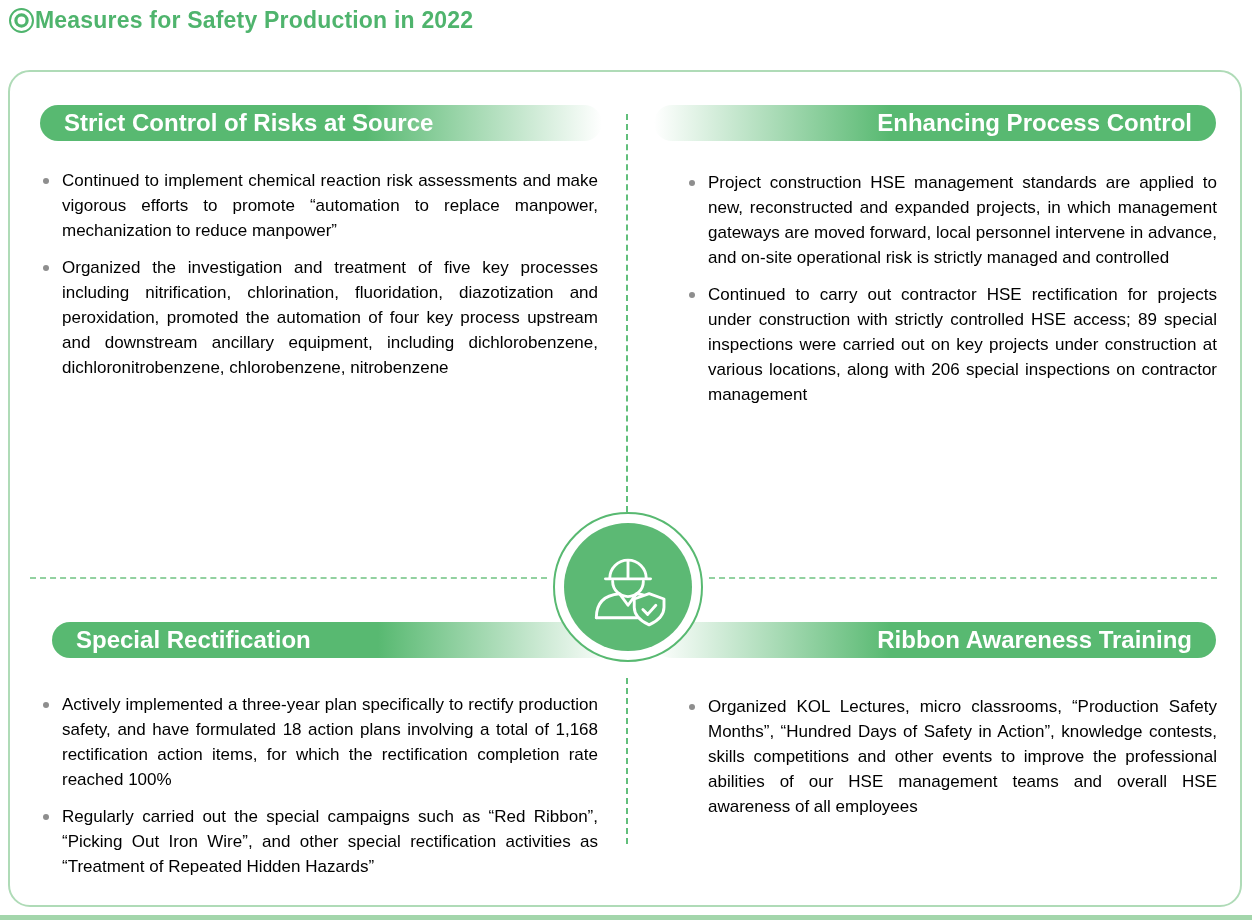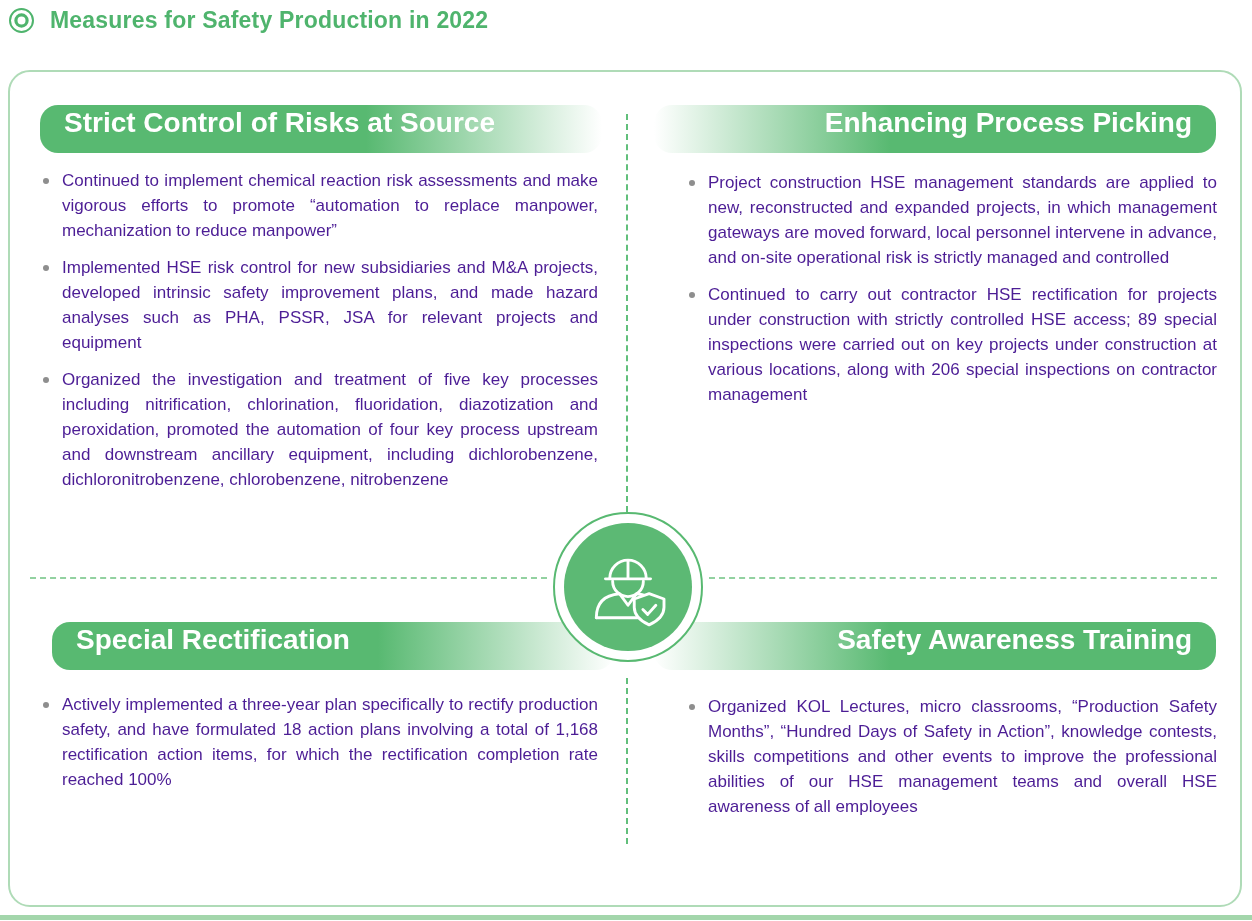--- a/index.html
+++ b/index.html
@@ -1,48 +1,48 @@
 <!DOCTYPE html>
 <html><head>
 <meta charset="utf-8">
 <style>
   html,body{margin:0;padding:0;background:#fff;}
   body{
     width:1252px;height:921px;position:relative;overflow:hidden;
     font-family:"Liberation Sans","DejaVu Sans",sans-serif;
   }
   .page-title-row{
-    position:absolute;left:8px;top:7px;display:flex;align-items:center;gap:15px;
+    position:absolute;left:8px;top:7px;display:flex;align-items:center;
   }
   .page-title{
     color:#4fb46d;font-size:23px;font-weight:bold;letter-spacing:.2px;
   }
   .panel{
     position:absolute;left:8px;top:70px;width:1234px;height:837px;
     border:2px solid #afdbb7;border-radius:22px;background:#fff;box-sizing:border-box;
   }
   .hbar{
-    position:absolute;height:48px;line-height:36px;font-size:28px;font-weight:bold;color:#fff;
+    position:absolute;height:36px;line-height:36px;font-size:24px;font-weight:bold;color:#fff;
     box-sizing:border-box;white-space:nowrap;
   }
   .hbar.left{
     border-radius:18px;padding-left:24px;text-align:left;
     background:linear-gradient(90deg,#58b971 0%,#58b971 58%,rgba(88,185,113,0) 100%);
   }
   .hbar.right{
     border-radius:18px;padding-right:24px;text-align:right;
     background:linear-gradient(270deg,#58b971 0%,#58b971 58%,rgba(88,185,113,0) 100%);
   }
   .bar-tl{left:40px;top:105px;width:562px;}
   .bar-tr{left:654px;top:105px;width:562px;}
   .bar-bl{left:52px;top:622px;width:562px;}
   .bar-br{left:654px;top:622px;width:562px;}
   ul.bullets{
     position:absolute;margin:0;padding:0;list-style:none;
-    color:#4c1d95;font-size:17px;line-height:25px;text-align:justify;
+    color:#000000;font-size:17px;line-height:25px;text-align:justify;
   }
   ul.bullets li{position:relative;padding-left:22px;margin-bottom:12px;}
   ul.bullets li .dot{
     position:absolute;left:3px;top:10px;width:6px;height:6px;border-radius:50%;
     background:#8e8e8e;
   }
   .list-tl{left:40px;top:168px;width:558px;}
   .list-tr{left:686px;top:170px;width:531px;}
   .list-tr li{padding-left:26px;}
   .list-bl{left:40px;top:692px;width:558px;}
@@ -75,37 +75,37 @@
       <circle cx="13.5" cy="13.5" r="11.5" fill="none" stroke="#4fb46d" stroke-width="2"></circle>
       <circle cx="13.5" cy="13.5" r="5.6" fill="none" stroke="#4fb46d" stroke-width="3.2"></circle>
     </svg>
   </span>
   <span class="page-title">Measures for Safety Production in 2022</span>
 </div>
 
 <div class="panel"></div>
 
 <div class="hbar left bar-tl">Strict Control of Risks at Source</div>
-<div class="hbar right bar-tr">Enhancing Process Picking</div>
+<div class="hbar right bar-tr">Enhancing Process Control</div>
 <div class="hbar left bar-bl">Special Rectification</div>
-<div class="hbar right bar-br">Safety Awareness Training</div>
+<div class="hbar right bar-br">Ribbon Awareness Training</div>
 
 <ul class="bullets list-tl">
   <li><span class="dot"></span><span>Continued to implement chemical reaction risk assessments and make vigorous efforts to promote “automation to replace manpower, mechanization to reduce manpower”</span></li>
-  <li><span class="dot"></span><span>Implemented HSE risk control for new subsidiaries and M&amp;A projects, developed intrinsic safety improvement plans, and made hazard analyses such as PHA, PSSR, JSA for relevant projects and equipment</span></li>
   <li><span class="dot"></span><span>Organized the investigation and treatment of five key processes including nitrification, chlorination, fluoridation, diazotization and peroxidation, promoted the automation of four key process upstream and downstream ancillary equipment, including dichlorobenzene, dichloronitrobenzene, chlorobenzene, nitrobenzene</span></li>
 </ul>
 
 <ul class="bullets list-tr">
   <li><span class="dot"></span><span>Project construction HSE management standards are applied to new, reconstructed and expanded projects, in which management gateways are moved forward, local personnel intervene in advance, and on-site operational risk is strictly managed and controlled</span></li>
   <li><span class="dot"></span><span>Continued to carry out contractor HSE rectification for projects under construction with strictly controlled HSE access; 89 special inspections were carried out on key projects under construction at various locations, along with 206 special inspections on contractor management</span></li>
 </ul>
 
 <ul class="bullets list-bl">
   <li><span class="dot"></span><span>Actively implemented a three-year plan specifically to rectify production safety, and have formulated 18 action plans involving a total of 1,168 rectification action items, for which the rectification completion rate reached 100%</span></li>
+  <li><span class="dot"></span><span>Regularly carried out the special campaigns such as “Red Ribbon”, “Picking Out Iron Wire”, and other special rectification activities as “Treatment of Repeated Hidden Hazards”</span></li>
 </ul>
 
 <ul class="bullets list-br">
   <li><span class="dot"></span><span>Organized KOL Lectures, micro classrooms, “Production Safety Months”, “Hundred Days of Safety in Action”, knowledge contests, skills competitions and other events to improve the professional abilities of our HSE management teams and overall HSE awareness of all employees</span></li>
 </ul>
 
 <div class="vdash vdash-top"></div>
 <div class="vdash vdash-bottom"></div>
 <div class="hdash hdash-left"></div>
 <div class="hdash hdash-right"></div>

